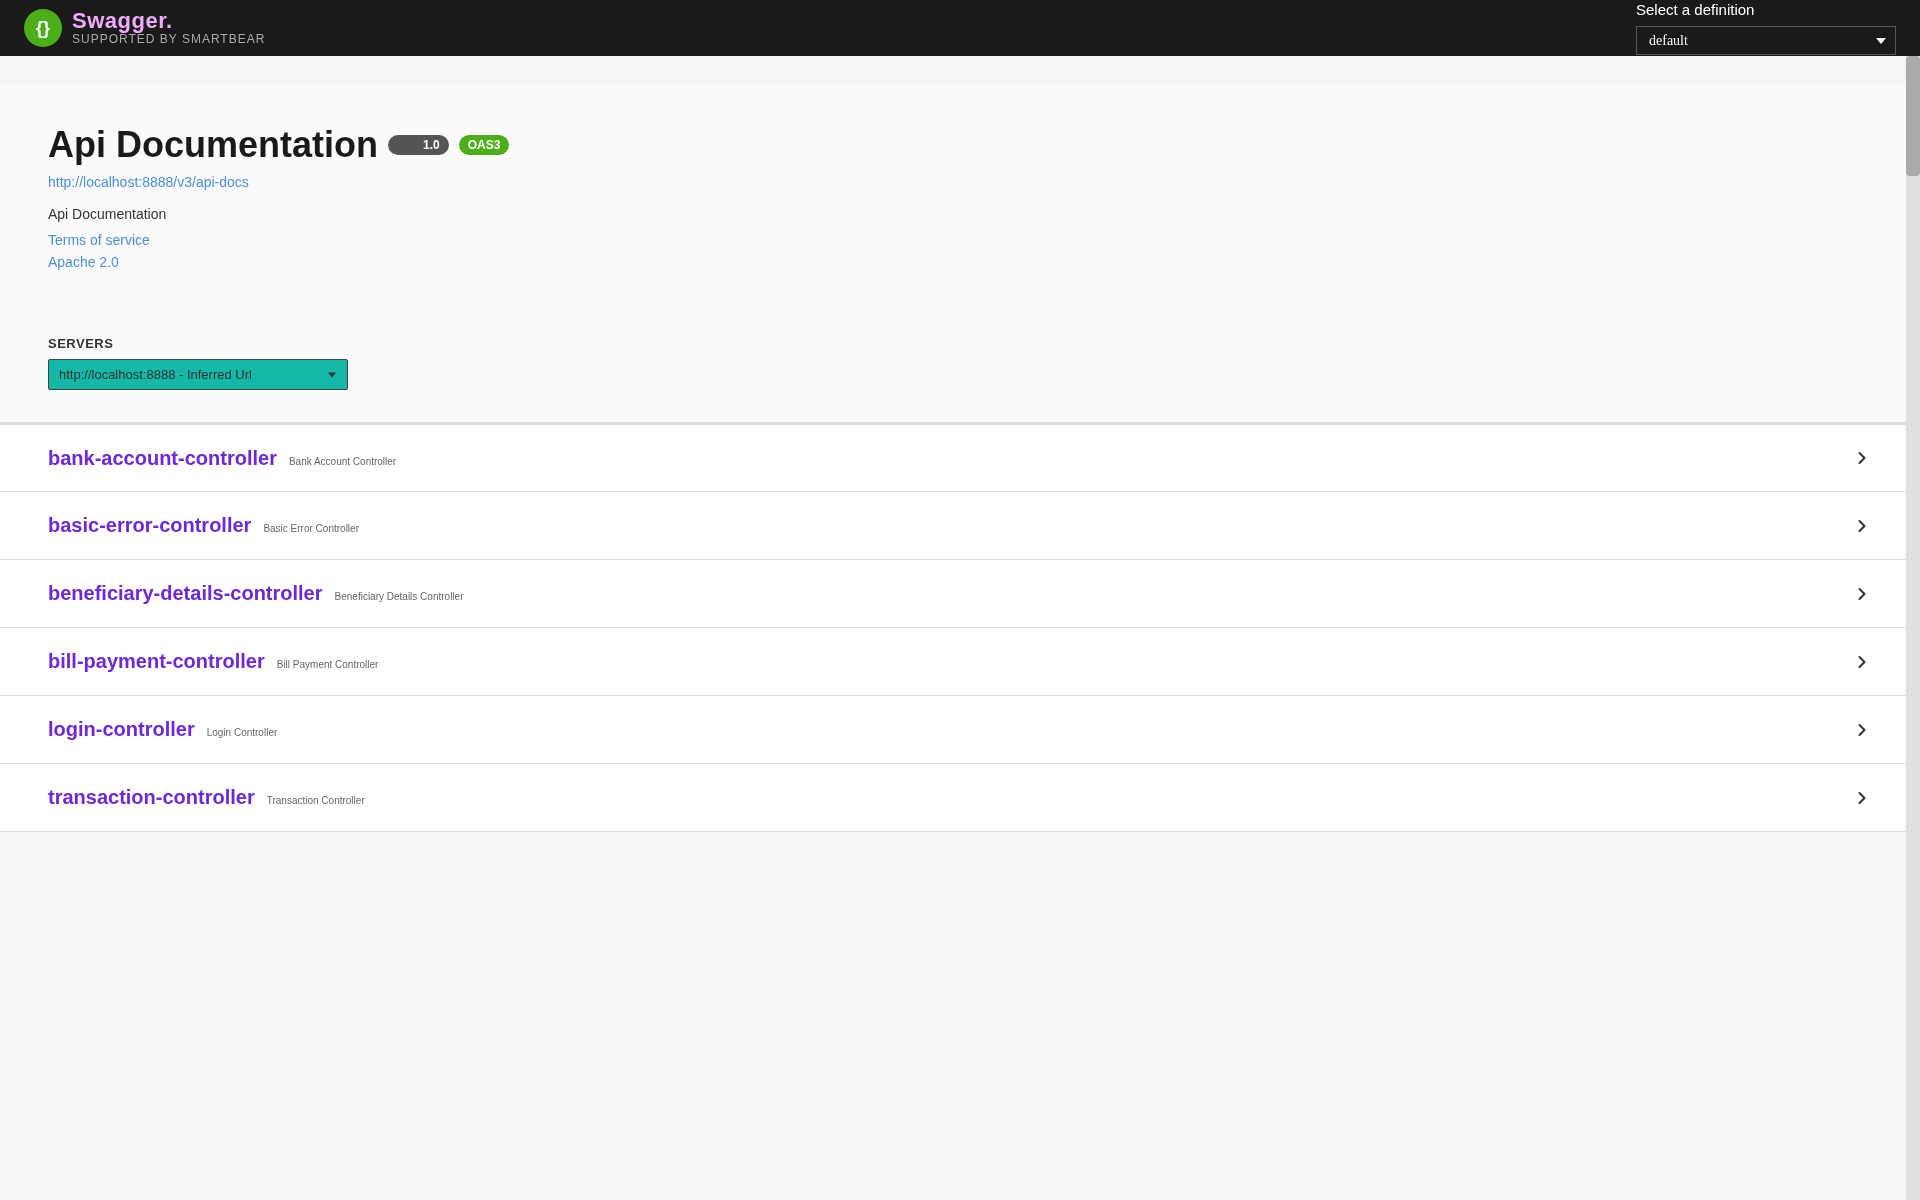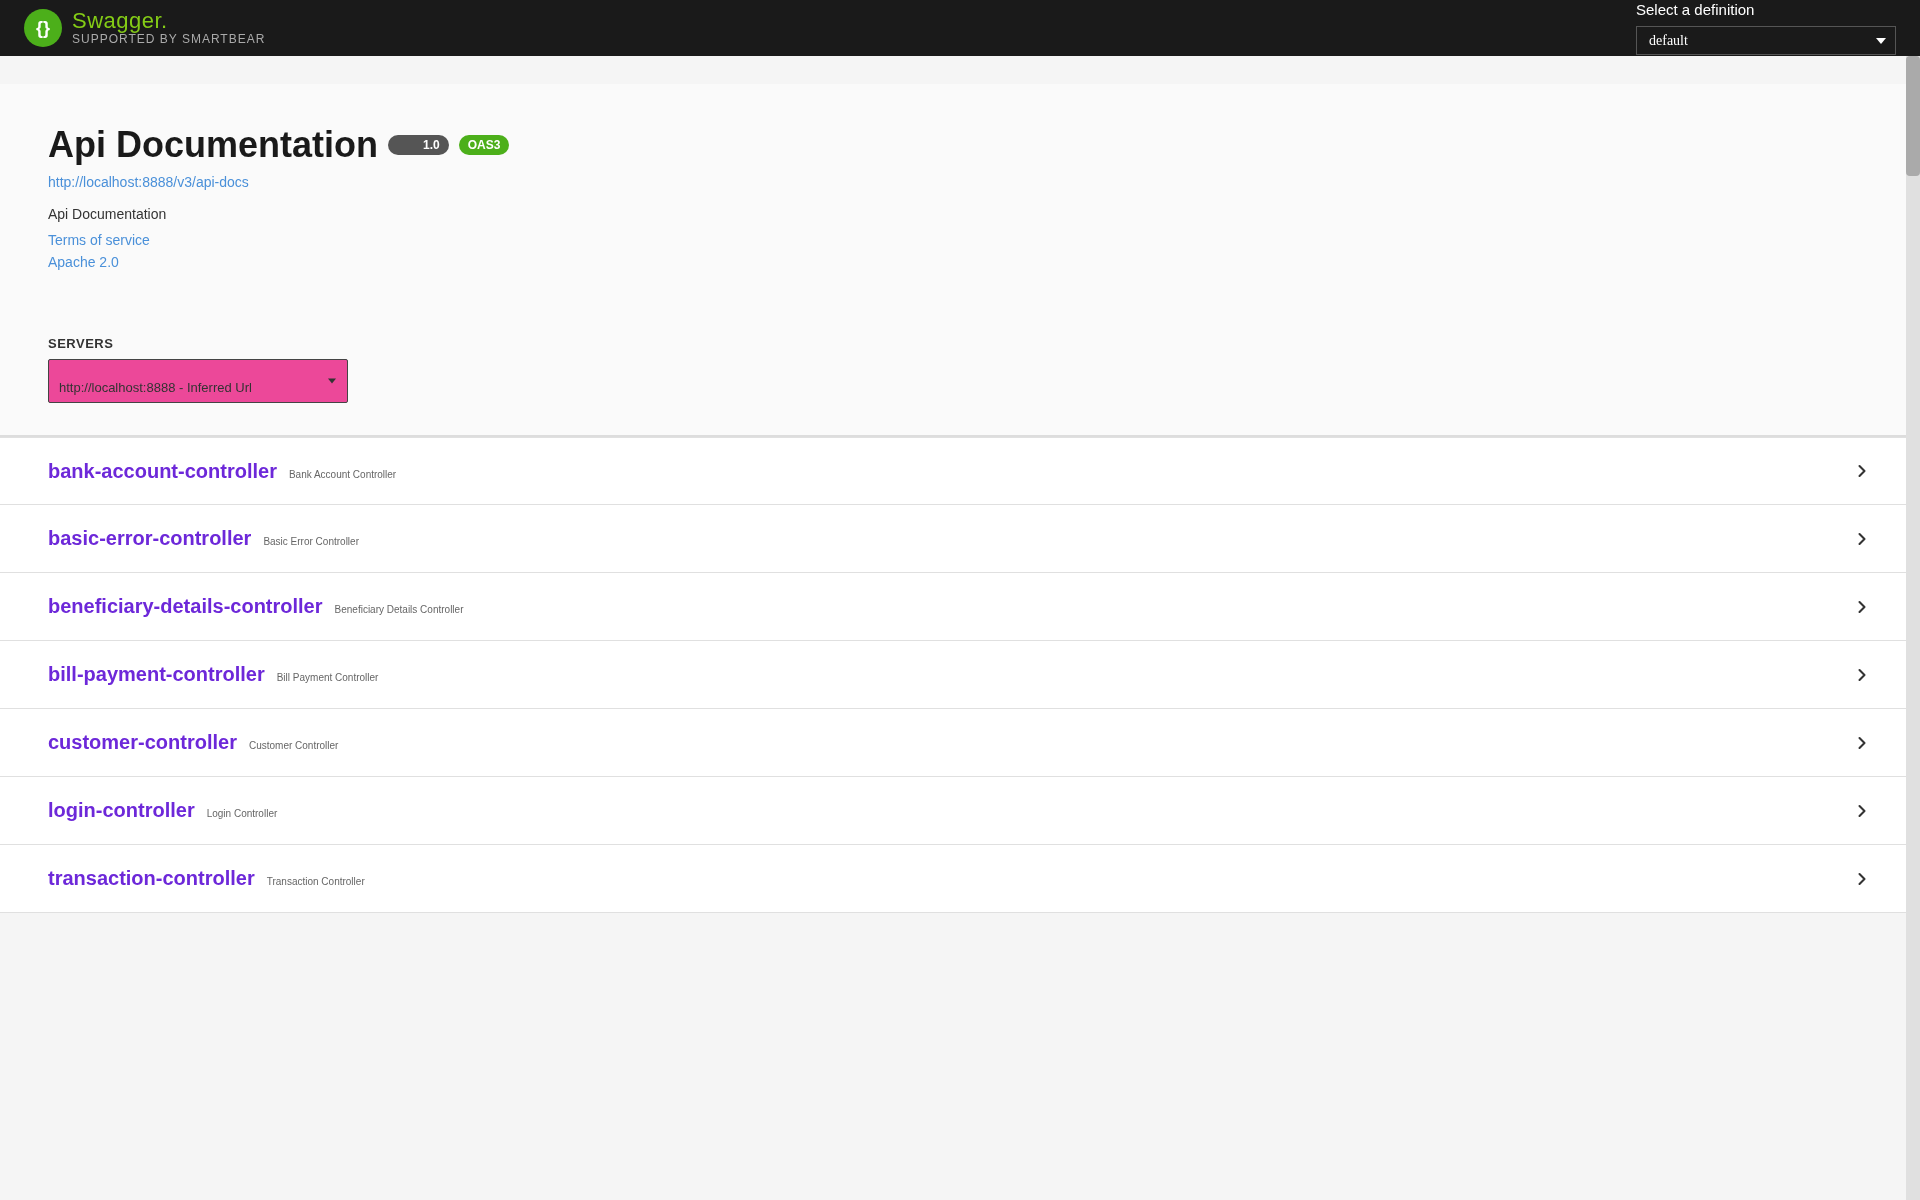--- a/index.html
+++ b/index.html
@@ -40,23 +40,23 @@
       width: 38px;
       height: 38px;
     }
 
     .swagger-text {
       display: flex;
       flex-direction: column;
     }
 
     .swagger-name {
-      color: #84cc16;
+      color: #f0abfc;
       font-size: 22px;
-      font-weight: normal;
+      font-weight: bold;
       line-height: 1;
       letter-spacing: 0.5px;
     }
 
     .swagger-sub {
       color: #aaa;
       font-size: 12px;
       letter-spacing: 1px;
       text-transform: uppercase;
     }
@@ -185,25 +185,25 @@
       text-transform: uppercase;
       letter-spacing: 0.5px;
     }
 
     .server-select-wrapper {
       position: relative;
       display: inline-block;
     }
 
     .server-select {
-      background: #ec4899;
+      background: #14b8a6;
       border: 1.5px solid #444;
       color: #333;
       font-size: 13px;
-      padding: 20px 36px 7px 10px;
+      padding: 7px 36px 7px 10px;
       width: 300px;
       appearance: none;
       cursor: pointer;
       outline: none;
       border-radius: 2px;
     }
 
     .server-select-wrapper::after {
       content: '';
       position: absolute;
@@ -369,29 +369,20 @@
         <div class="controller-item-left">
           <span class="controller-name">bill-payment-controller</span>
           <span class="controller-desc">Bill Payment Controller</span>
         </div>
         <svg class="chevron-right" viewBox="0 0 24 24" fill="none" stroke="currentColor" stroke-width="2.5" stroke-linecap="round" stroke-linejoin="round">
           <polyline points="9 18 15 12 9 6"></polyline>
         </svg>
       </div>
       <div class="controller-item">
         <div class="controller-item-left">
-          <span class="controller-name">customer-controller</span>
-          <span class="controller-desc">Customer Controller</span>
-        </div>
-        <svg class="chevron-right" viewBox="0 0 24 24" fill="none" stroke="currentColor" stroke-width="2.5" stroke-linecap="round" stroke-linejoin="round">
-          <polyline points="9 18 15 12 9 6"></polyline>
-        </svg>
-      </div>
-      <div class="controller-item">
-        <div class="controller-item-left">
           <span class="controller-name">login-controller</span>
           <span class="controller-desc">Login Controller</span>
         </div>
         <svg class="chevron-right" viewBox="0 0 24 24" fill="none" stroke="currentColor" stroke-width="2.5" stroke-linecap="round" stroke-linejoin="round">
           <polyline points="9 18 15 12 9 6"></polyline>
         </svg>
       </div>
       <div class="controller-item">
         <div class="controller-item-left">
           <span class="controller-name">transaction-controller</span>

